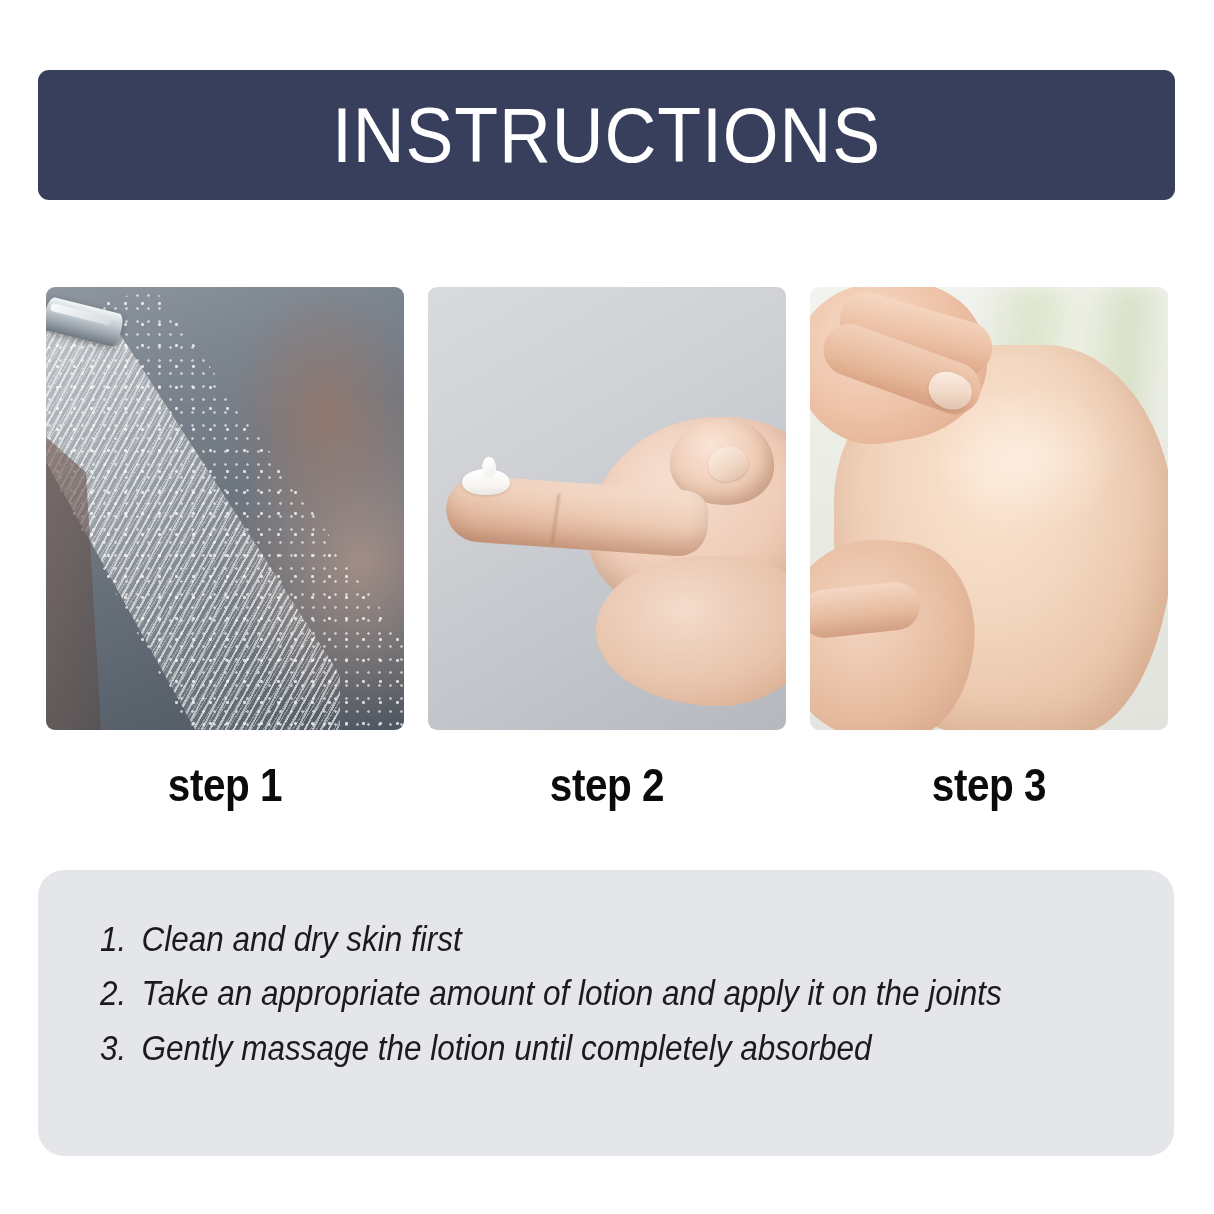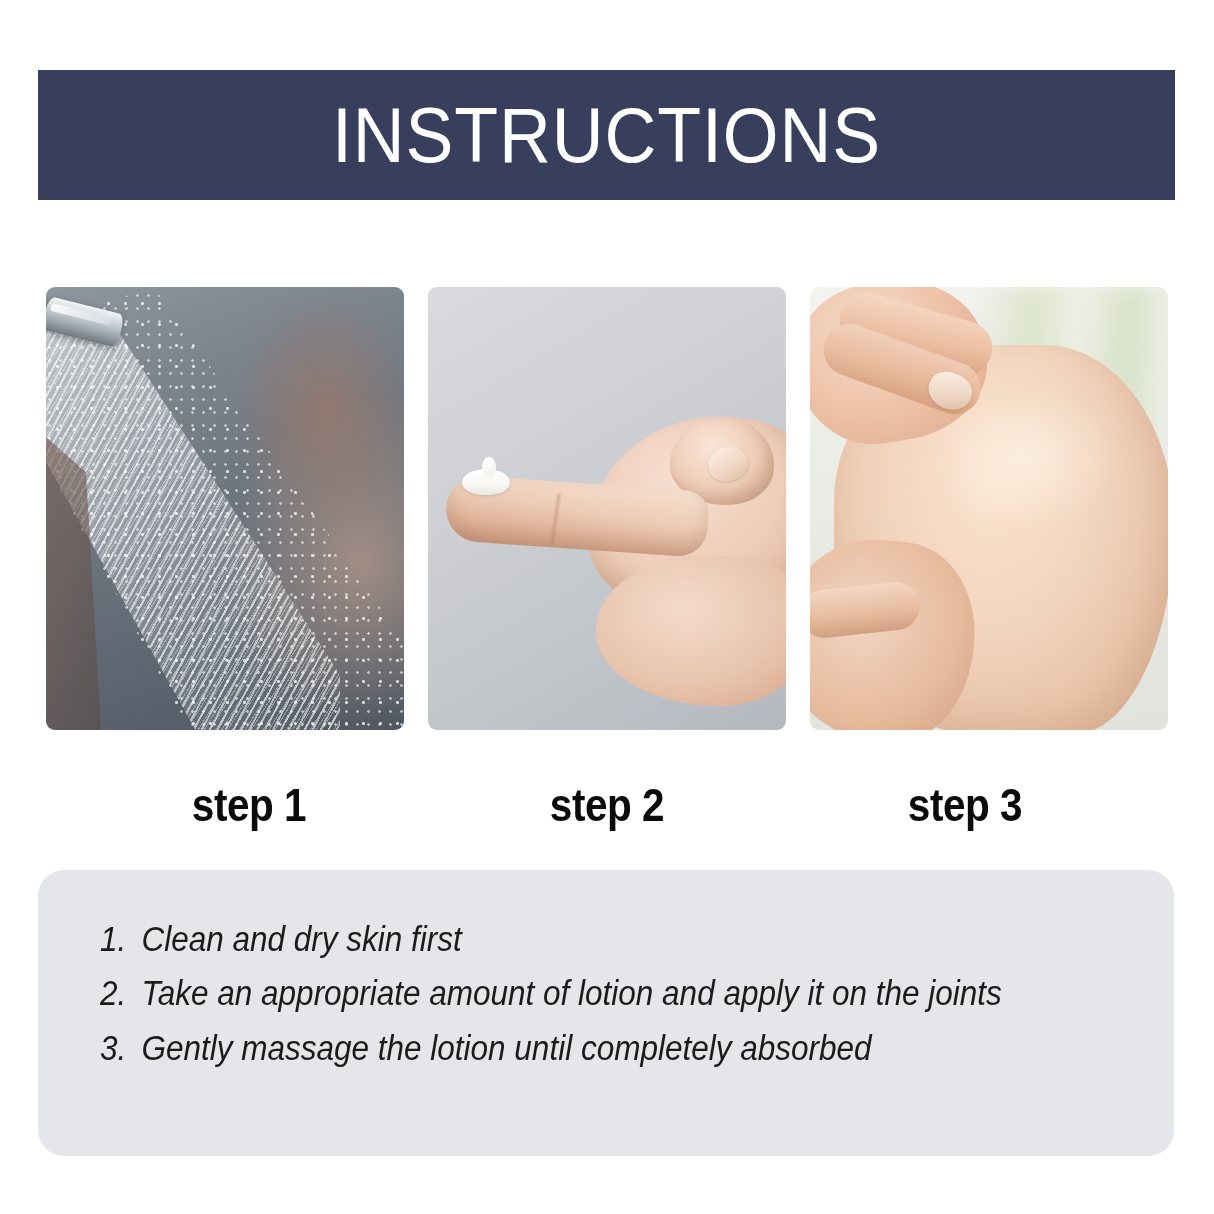--- a/index.html
+++ b/index.html
@@ -26,20 +26,21 @@
   .header-bar {
     position: absolute;
     left: 38px;
     top: 70px;
     width: 1137px;
     height: 130px;
     background: #373F5C;
     display: flex;
     align-items: center;
     justify-content: center;
+    border-radius: 11px;
   }
   .header-title {
     color: #ffffff;
     font-family: "Liberation Sans", sans-serif;
     font-size: 78px;
     font-weight: 400;
     letter-spacing: 1px;
     line-height: 1;
     transform: scaleX(0.92);
     transform-origin: center;
@@ -305,25 +306,25 @@
     height: 48px;
     border-radius: 24px;
     background: linear-gradient(180deg, #f4d7c4 0%, #e6bb9e 60%, #d29f82 100%);
     transform: rotate(-6deg);
   }
 
   
   .labels-row {
     position: absolute;
     left: 46px;
-    top: 776px;
+    top: 756px;
     width: 1122px;
     height: 58px;
     display: flex;
-    justify-content: center;
+    justify-content: space-between;
   }
   .step-label {
     width: 358px;
     text-align: center;
     font-family: "Liberation Sans", sans-serif;
     font-size: 46px;
     font-weight: 700;
     color: #0b0b0b;
     line-height: 58px;
     letter-spacing: -0.5px;

